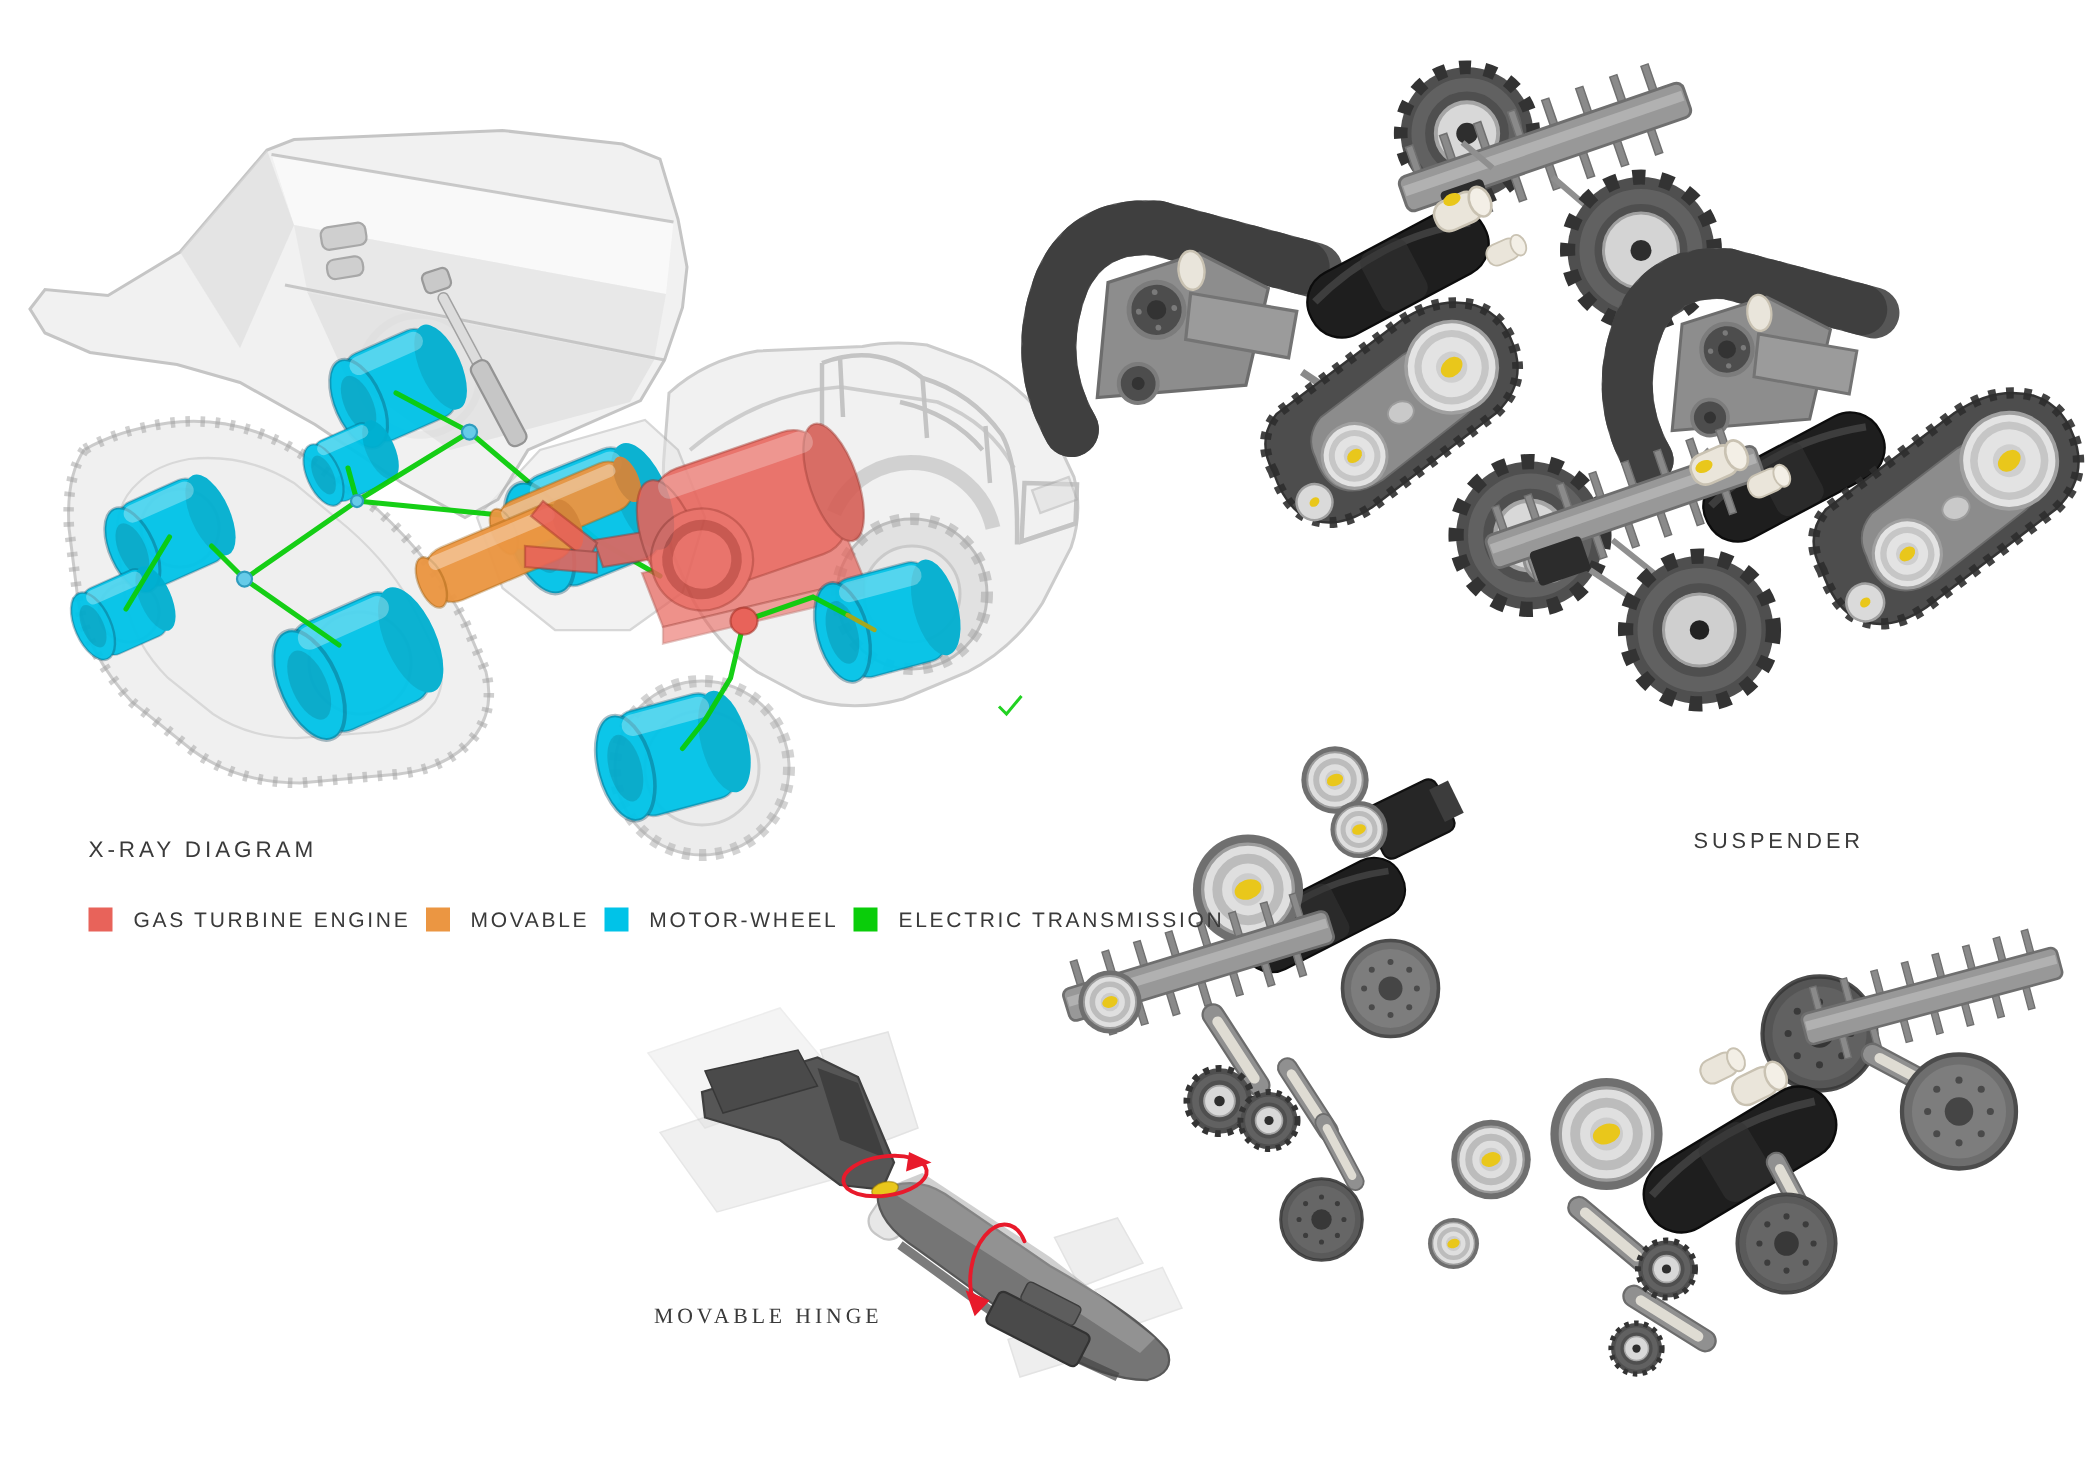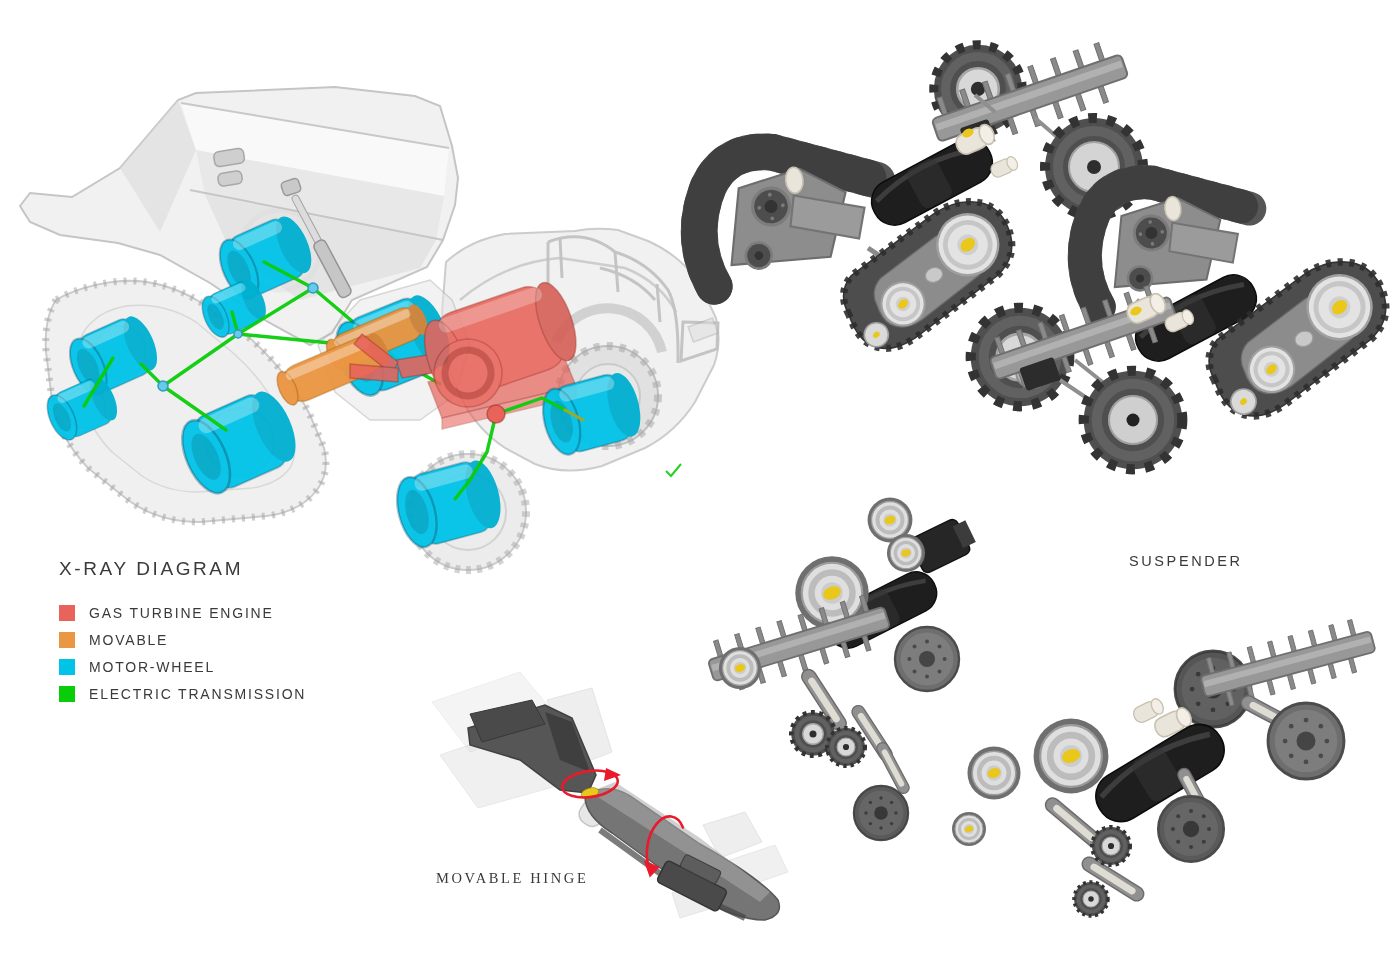--- a/index.html
+++ b/index.html
@@ -4,26 +4,26 @@
 <style>
   html,body{margin:0;padding:0;background:#fff;}
   .poster{
     position:relative;width:1400px;height:975px;overflow:hidden;
     background:var(--c-bg,#ffffff);
     font-family:"Liberation Sans", sans-serif;
   }
   .art{position:absolute;left:0;top:0;width:1400px;height:975px;display:block;}
   .label{
     position:absolute;color:var(--c-text,#3a3a3a);
-    font-size:19px;font-weight:500;letter-spacing:2.6px;white-space:nowrap;
+    font-size:15px;font-weight:500;letter-spacing:2.6px;white-space:nowrap;
   }
   .xray-title{left:59px;top:558px;}
   .suspender-label{left:1129px;top:521px;font-size:14.5px;margin-top:32px;}
   .hinge-label{left:436px;top:870px;font-size:14.5px;font-family:Liberation Serif, serif;}
-  .legend{position:absolute;left:59px;top:604px;display:flex;flex-direction:column;gap:10px;}
+  .legend{position:absolute;left:59px;top:604px;display:flex;gap:10px;}
   .legend-row{display:flex;align-items:center;height:17px;}
   .swatch{width:16px;height:16px;flex:0 0 16px;margin-right:14px;}
   .legend-label{color:var(--c-text,#3a3a3a);font-size:14px;font-weight:500;letter-spacing:1.8px;white-space:nowrap;}
 </style>
 </head>
 <body style="--c-engine: #e8635a; --c-fuel: #eb9642; --c-motor: #00c3e8; --c-trans: #0acd0a; --c-hub: #e9c71b; --c-annot: #e81a2b; --c-bg: #ffffff; --c-text: #3a3a3a;">
 
 <div class="poster">
 
 <svg class="art" viewBox="0 0 1400 975">

